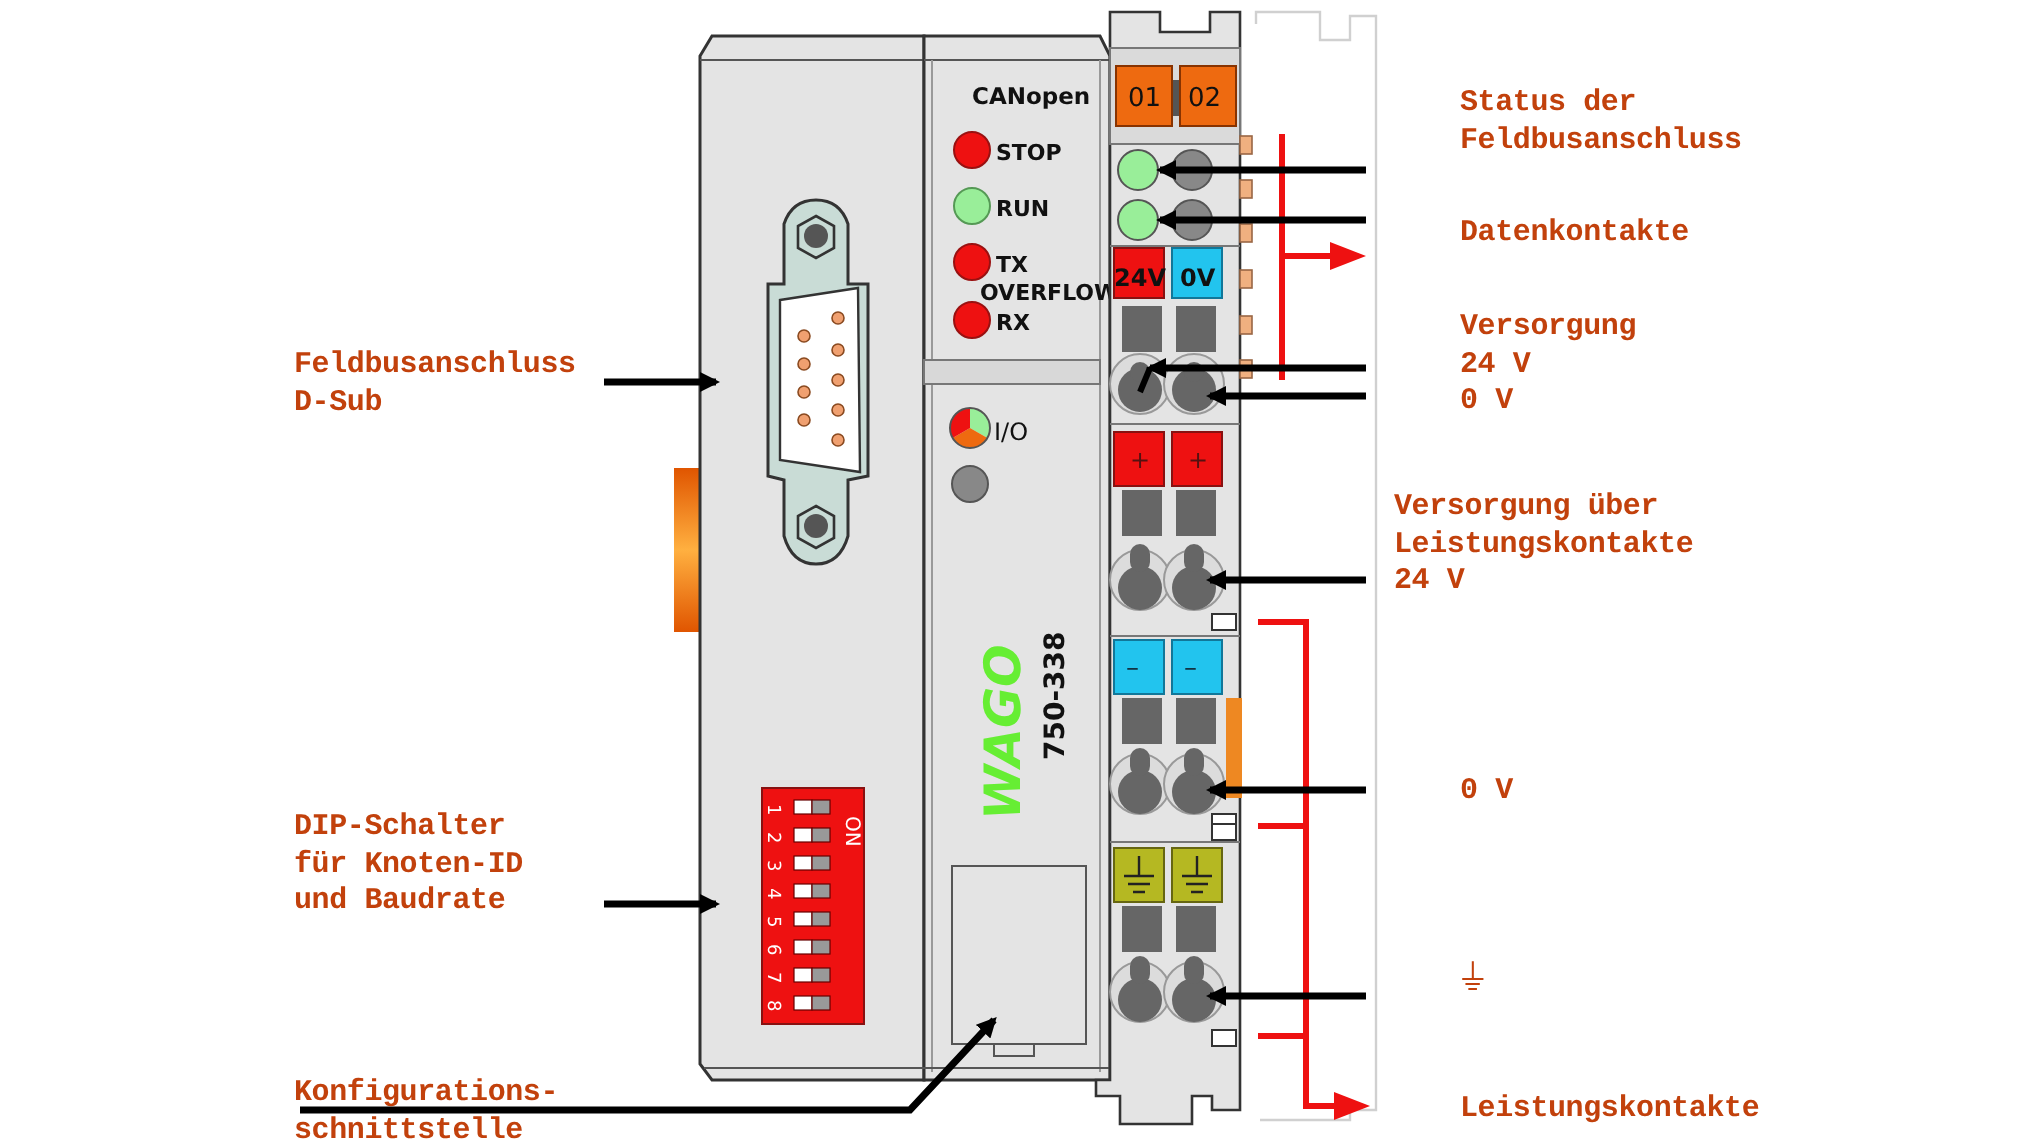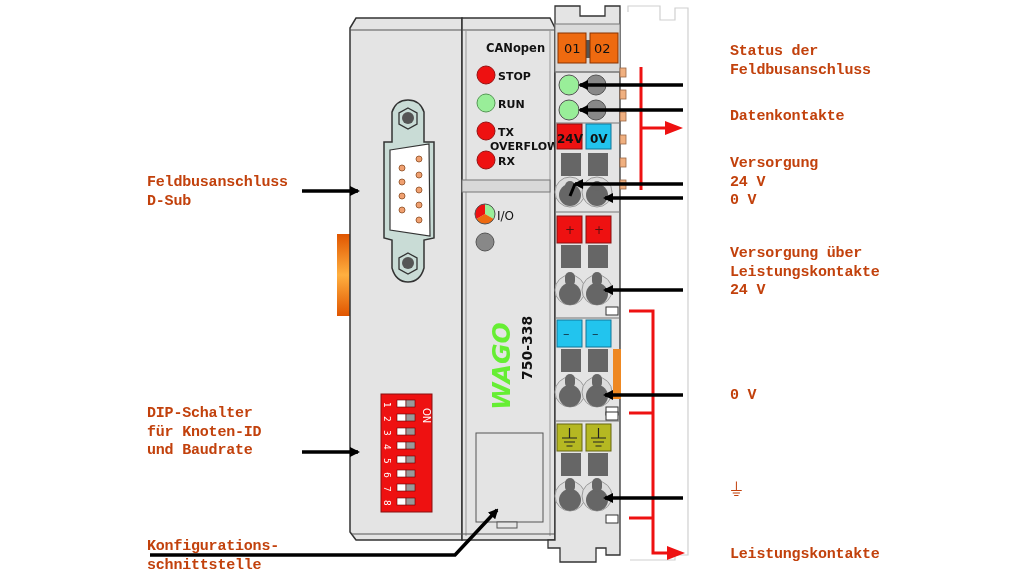--- a/index.html
+++ b/index.html
@@ -283,21 +283,21 @@
   <div>Feldbusanschluss</div>
 </div>
 <div class="lbl" style="left:730px;top:108px;">
   <div>Datenkontakte</div>
 </div>
 <div class="lbl" style="left:730px;top:155px;">
   <div>Versorgung</div>
   <div>24 V</div>
   <div>0 V</div>
 </div>
-<div class="lbl" style="left:730px;top:245px;">
+<div class="lbl" style="left:697px;top:245px;">
   <div>Versorgung über</div>
   <div>Leistungskontakte</div>
   <div>24 V</div>
 </div>
 <div class="lbl" style="left:730px;top:387px;">
   <div>0 V</div>
 </div>
 <div class="lbl" style="left:730px;top:482px;font-weight:normal;font-size:18px;">
   <div>⏚</div>
 </div>

